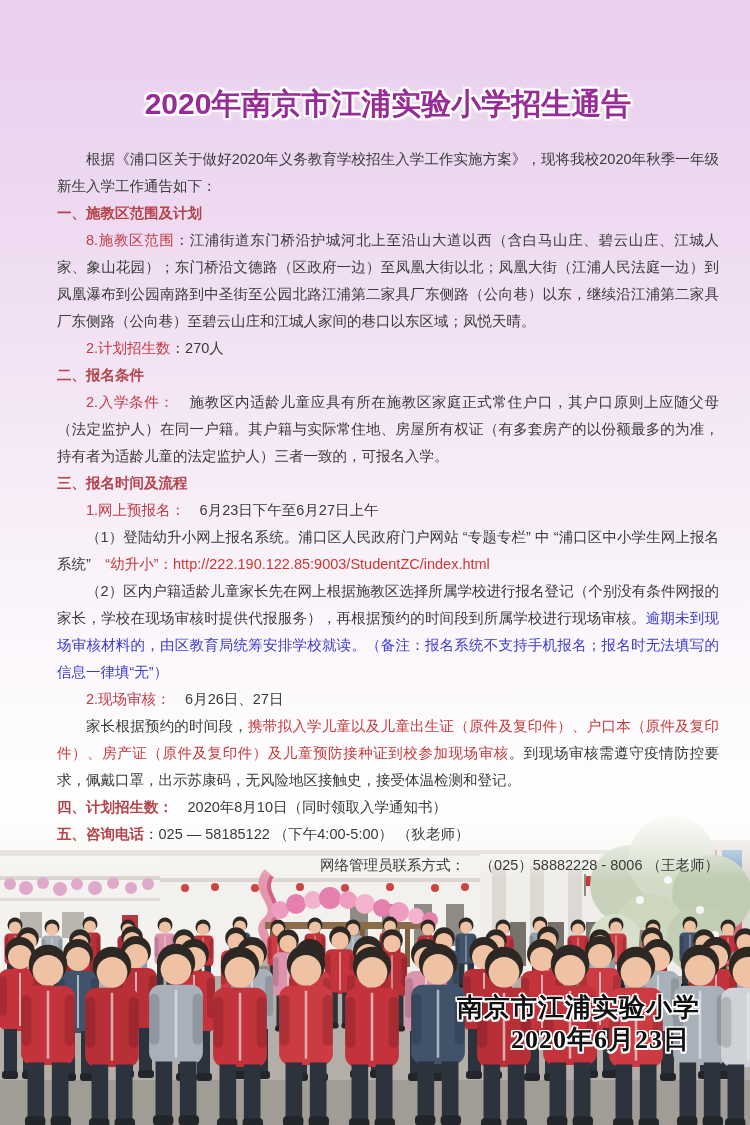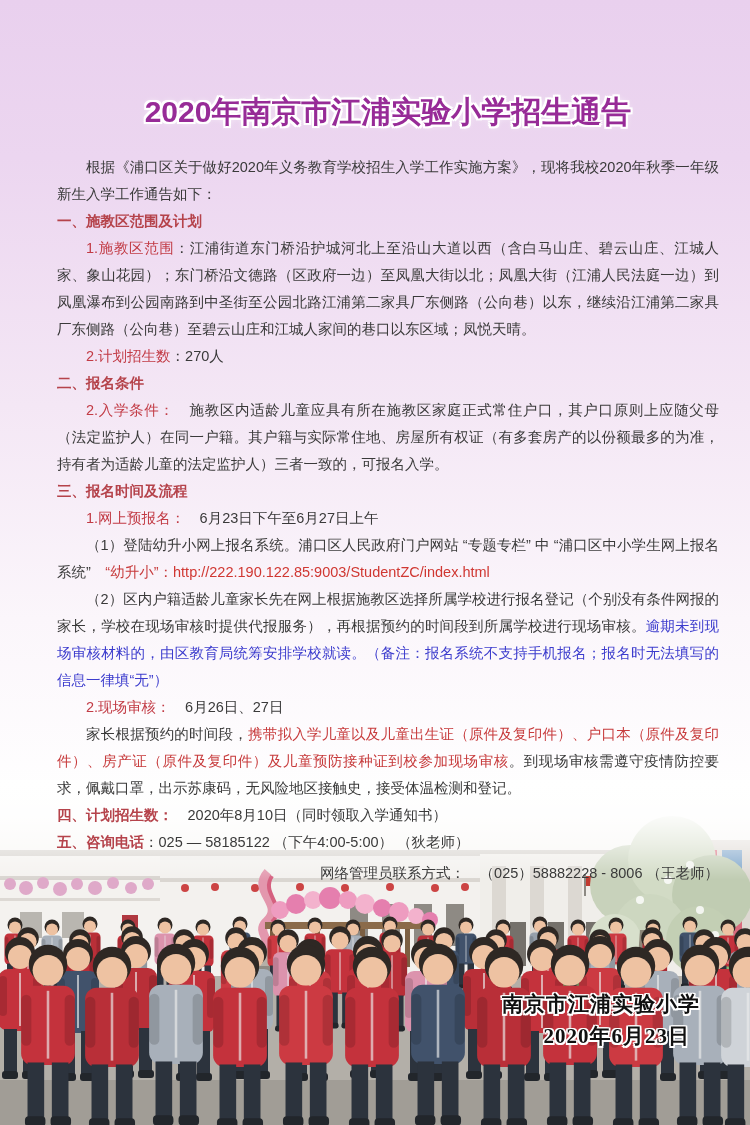--- a/index.html
+++ b/index.html
@@ -2,42 +2,42 @@
 <html><head>
 <meta charset="utf-8">
 <style>
   html,body{margin:0;padding:0;background:#fff;}
   .page{
     position:relative;width:750px;height:1125px;overflow:hidden;
     background:linear-gradient(180deg,#e9d0ee 0%,#ecd6f0 14%,#f4e7f5 36%,#fbf6fb 55%,#ffffff 72%,#ffffff 100%);
     font-family:"Liberation Sans","DejaVu Sans",sans-serif;
   }
   .content{
-    position:absolute;left:57px;top:12px;width:662px;z-index:2;
+    position:absolute;left:57px;top:4px;width:662px;z-index:2;
     color:#3a3a3a;font-size:14.5px;line-height:27px;text-align:justify;
   }
   .title{
     margin:80px 0 22px 0;font-size:30px;line-height:40px;font-weight:bold;
     color:#972b97;text-align:center;
     text-shadow:-2px -2px 0 #fff,2px -2px 0 #fff,-2px 2px 0 #fff,2px 2px 0 #fff,0 -2px 0 #fff,0 2px 0 #fff,-2px 0 0 #fff,2px 0 0 #fff,0 0 6px #fff;
   }
   p{margin:0;}
   .ind{text-indent:2em;}
   .red-h{color:#b5434b;font-weight:bold;}
   .lab{color:#c23b45;}
   .em-red{color:#c73b3c;}
   .link{color:#d03732;text-decoration:none;cursor:pointer;margin-top:16px;}
   .blue{color:#3c3ccd;}
   .netadmin{margin-top:4px;text-align:right;padding-left:75px;}
   .photo{position:absolute;left:0;top:780px;width:750px;height:345px;z-index:1;}
   .photo-fade{position:absolute;left:0;top:0;width:750px;height:100px;
     background:linear-gradient(180deg,#ffffff 0%,rgba(255,255,255,.92) 35%,rgba(255,255,255,.55) 65%,rgba(255,255,255,0) 100%);}
   .caption{
     position:absolute;z-index:3;font-family:"Liberation Serif","DejaVu Serif",serif;
-    font-weight:bold;color:#101010;font-size:21px;letter-spacing:1px;
+    font-weight:bold;color:#101010;font-size:26px;letter-spacing:1px;
     text-shadow:-1.5px -1.5px 0 #fff,1.5px -1.5px 0 #fff,-1.5px 1.5px 0 #fff,1.5px 1.5px 0 #fff,0 -1.5px 0 #fff,0 1.5px 0 #fff,-1.5px 0 0 #fff,1.5px 0 0 #fff;
   }
   .caption.school{top:990px;right:50px;}
   .caption.date{top:1022px;right:60px;}
 </style>
 </head>
 <body>
 
 <div class="page">
 
@@ -259,21 +259,21 @@
     </svg>
     <div class="photo-fade"></div>
   </div>
 
   <div class="content">
     <h1 class="title">2020年南京市江浦实验小学招生通告</h1>
 
     <p class="ind"><span>根据《浦口区关于做好2020年义务教育学校招生入学工作实施方案》，现将我校2020年秋季一年级新生入学工作通告如下：</span></p>
 
     <p class="red-h">一、施教区范围及计划</p>
-    <p class="ind"><span class="lab">1.施教区范围</span><span>：</span><span>江浦街道东门桥沿护城河北上至沿山大道以西（含白马山庄、碧云山庄、江城人家、象山花园）；东门桥沿文德路（区政府一边）至凤凰大街以北；凤凰大街（江浦人民法庭一边）到凤凰瀑布到公园南路到中圣街至公园北路江浦第二家具厂东侧路（公向巷）以东，继续沿江浦第二家具厂东侧路（公向巷）至碧云山庄和江城人家间的巷口以东区域；凤悦天晴。</span></p>
+    <p class="ind"><span class="lab">8.施教区范围</span><span>：</span><span>江浦街道东门桥沿护城河北上至沿山大道以西（含白马山庄、碧云山庄、江城人家、象山花园）；东门桥沿文德路（区政府一边）至凤凰大街以北；凤凰大街（江浦人民法庭一边）到凤凰瀑布到公园南路到中圣街至公园北路江浦第二家具厂东侧路（公向巷）以东，继续沿江浦第二家具厂东侧路（公向巷）至碧云山庄和江城人家间的巷口以东区域；凤悦天晴。</span></p>
     <p class="ind"><span class="lab">2.计划招生数</span><span>：270人</span></p>
 
     <p class="red-h">二、报名条件</p>
     <p class="ind"><span class="lab">2.入学条件：</span><span>　施教区内适龄儿童应具有所在施教区家庭正式常住户口，其户口原则上应随父母（法定监护人）在同一户籍。其户籍与实际常住地、房屋所有权证（有多套房产的以份额最多的为准，持有者为适龄儿童的法定监护人）三者一致的，可报名入学。</span></p>
 
     <p class="red-h">三、报名时间及流程</p>
     <p class="ind"><span class="lab">1.网上预报名：</span><span>　6月23日下午至6月27日上午</span></p>
     <p class="ind"><span>（1）登陆幼升小网上报名系统。浦口区人民政府门户网站 “专题专栏” 中 “浦口区中小学生网上报名系统”</span><span class="em-red">　“幼升小”：</span><span class="link" role="link">http://222.190.122.85:9003/StudentZC/index.html</span></p>
     <p class="ind"><span>（2）区内户籍适龄儿童家长先在网上根据施教区选择所属学校进行报名登记（个别没有条件网报的家长，学校在现场审核时提供代报服务），再根据预约的时间段到所属学校进行现场审核。</span><span class="blue">逾期未到现场审核材料的，由区教育局统筹安排学校就读。（备注：报名系统不支持手机报名；报名时无法填写的信息一律填“无”）</span></p>
     <p class="ind"><span class="lab">2.现场审核：</span><span>　6月26日、27日</span></p>

